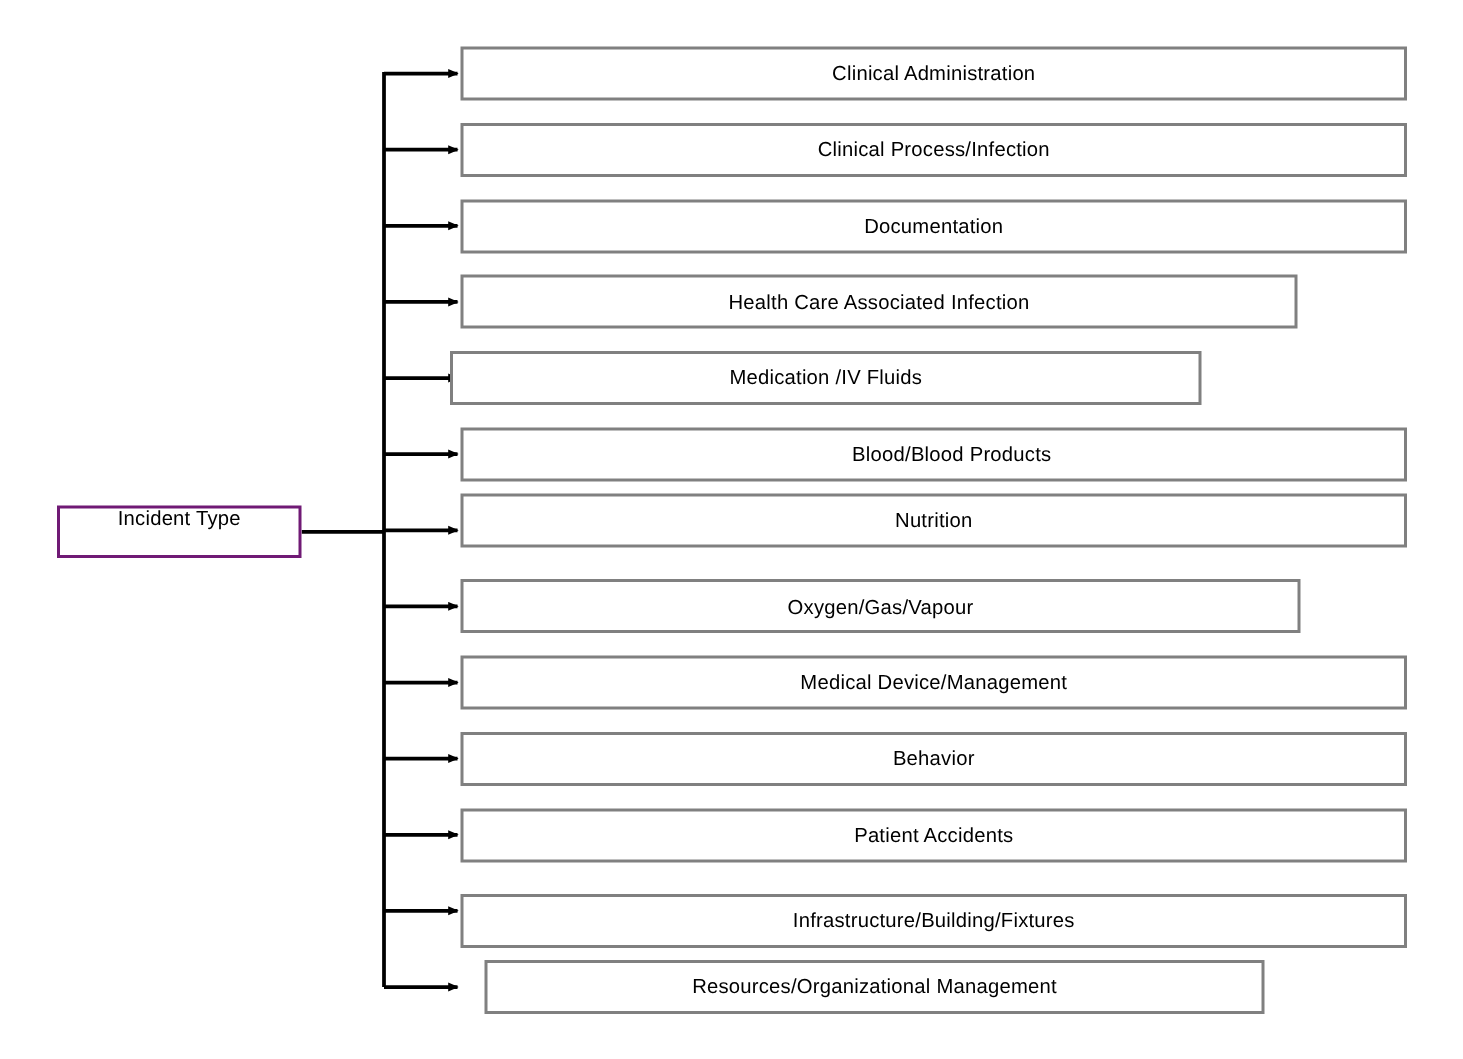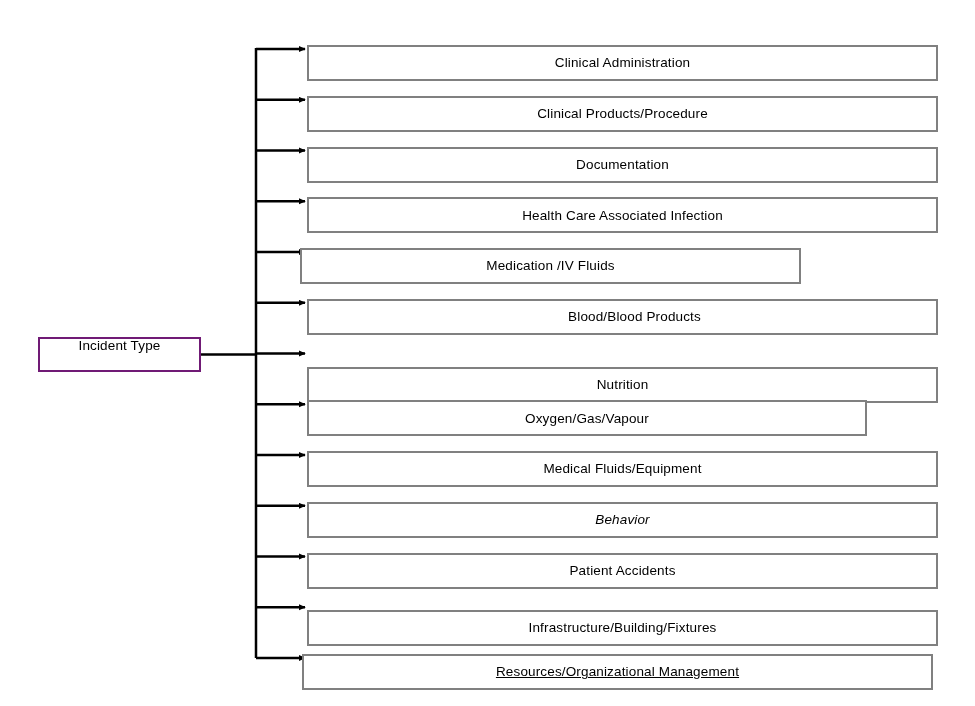--- a/index.html
+++ b/index.html
@@ -28,21 +28,20 @@
     pointer-events: none;
   }
   .node-box {
     position: absolute;
     box-sizing: border-box;
     background: #ffffff;
     border: 2px solid #808080;
     display: flex;
     align-items: center;
     justify-content: center;
-    margin-top: 14px;
   }
   .node-label {
     font-family: "Liberation Sans", sans-serif;
     font-size: 13.5px;
     font-weight: 400;
     color: #000000;
     letter-spacing: 0.15px;
     line-height: 1;
     white-space: nowrap;
     text-align: center;
@@ -98,50 +97,50 @@
 
   <div class="root-box" style="left:38px; top:337px; width:163px; height:35px;">
     <span class="root-label">Incident Type</span>
   </div>
 
   <div id="children-layer">
       <div class="node-box" style="left: 307px; top: 31px; width: 631px; height: 36px;">
         <span class="node-label">Clinical Administration</span>
       </div>
       <div class="node-box" style="left: 307px; top: 81.75px; width: 631px; height: 36px;">
-        <span class="node-label">Clinical Products/Procedure</span>
+        <span class="node-label">Clinical Process/Infection</span>
       </div>
       <div class="node-box" style="left: 307px; top: 132.5px; width: 631px; height: 36px; align-items: center;">
         <span class="node-label">Documentation</span>
       </div>
-      <div class="node-box" style="left: 307px; top: 183.25px; width: 631px; height: 36px;">
+      <div class="node-box" style="left: 307px; top: 183.25px; width: 558px; height: 36px;">
         <span class="node-label">Health Care Associated Infection</span>
       </div>
       <div class="node-box" style="left: 300px; top: 234px; width: 501px; height: 36px;">
         <span class="node-label">Medication /IV Fluids</span>
       </div>
       <div class="node-box" style="left: 307px; top: 284.75px; width: 631px; height: 36px; padding-left: 24px;">
         <span class="node-label">Blood/Blood Products</span>
       </div>
-      <div class="node-box" style="left: 307px; top: 353px; width: 631px; height: 36px; justify-content: center;">
+      <div class="node-box" style="left: 307px; top: 329px; width: 631px; height: 36px; justify-content: center;">
         <span class="node-label">Nutrition</span>
       </div>
       <div class="node-box" style="left: 307px; top: 386.25px; width: 560px; height: 36px;">
         <span class="node-label">Oxygen/Gas/Vapour</span>
       </div>
       <div class="node-box" style="left: 307px; top: 437px; width: 631px; height: 36px;">
-        <span class="node-label">Medical Fluids/Equipment</span>
+        <span class="node-label">Medical Device/Management</span>
       </div>
-      <div class="node-box" style="left: 307px; top: 487.75px; width: 631px; height: 36px; font-style: italic;">
+      <div class="node-box" style="left: 307px; top: 487.75px; width: 631px; height: 36px;">
         <span class="node-label">Behavior</span>
       </div>
       <div class="node-box" style="left: 307px; top: 538.5px; width: 631px; height: 36px;">
         <span class="node-label">Patient Accidents</span>
       </div>
       <div class="node-box" style="left: 307px; top: 596px; width: 631px; height: 36px;">
         <span class="node-label">Infrastructure/Building/Fixtures</span>
       </div>
-      <div class="node-box" style="left: 302px; top: 640px; width: 631px; height: 36px; text-decoration: underline;">
+      <div class="node-box" style="left: 323px; top: 640px; width: 520px; height: 36px;">
         <span class="node-label">Resources/Organizational Management</span>
       </div>
     </div>
 
 </div>
 
 </body></html>

